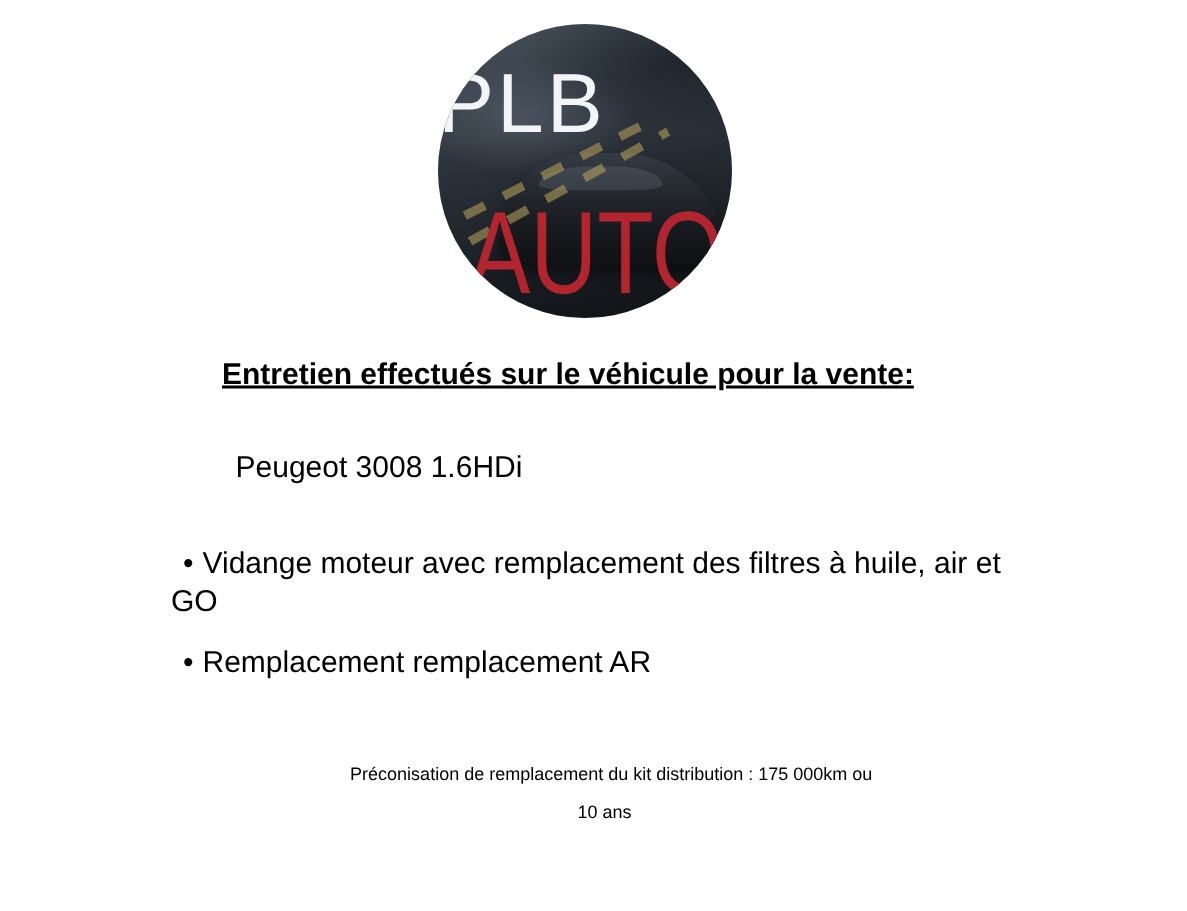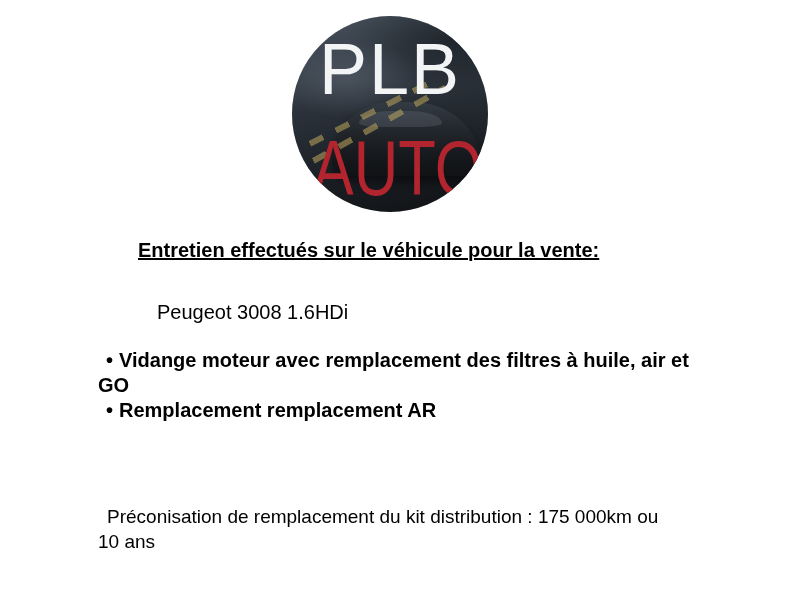--- a/index.html
+++ b/index.html
@@ -72,42 +72,42 @@
     left: -4px;
     bottom: 34px;
     width: 180px;
     transform: rotate(-29deg);
   }
   .logo-plb {
     position: absolute;
     top: 10px;
     left: 0;
     right: 0;
-    text-align: center;
-    font-size: 72px;
+    text-align: left;
+    font-size: 56px;
     line-height: 86px;
     letter-spacing: 2px;
     font-weight: 400;
   }
   .logo-auto {
     position: absolute;
     top: 113px;
     left: 0;
     right: 0;
     text-align: center;
     font-size: 78px;
     line-height: 78px;
     font-weight: 400;
     transform: scaleX(0.79);
   }
 
   
   .heading {
     position: absolute;
-    left: 138px;
+    left: 148px;
     top: 238px;
     font-size: 20px;
     line-height: 25px;
     font-weight: bold;
     text-decoration: underline;
     text-decoration-thickness: 2px;
     white-space: nowrap;
   }
   .vehicle-model {
     position: absolute;
@@ -118,39 +118,39 @@
   }
   .maintenance-list {
     position: absolute;
     left: 98px;
     top: 348px;
     width: 610px;
     font-size: 20px;
     line-height: 25px;
   }
   .list-item {
-    margin: 0;
+    margin: 16px;
     text-indent: 8px;
-    font-weight: bold;
   }
   .list-item .item-text {
     white-space: pre-line;
   }
   .bullet-marker {
     margin-right: 6px;
   }
   .recommendation {
     position: absolute;
-    left: 98px;
+    left: 88px;
     top: 504px;
     width: 630px;
-    font-size: 19px;
+    font-size: 12px;
     line-height: 25px;
     text-indent: 9px;
     white-space: pre-line;
+    text-align: center;
   }
 </style>
 </head>
 <body>
 
 <div class="logo">
   <div class="logo-photo"></div>
   <div class="car-silhouette"></div>
   <div class="road-line-1"></div>
   <div class="road-line-2"></div>

